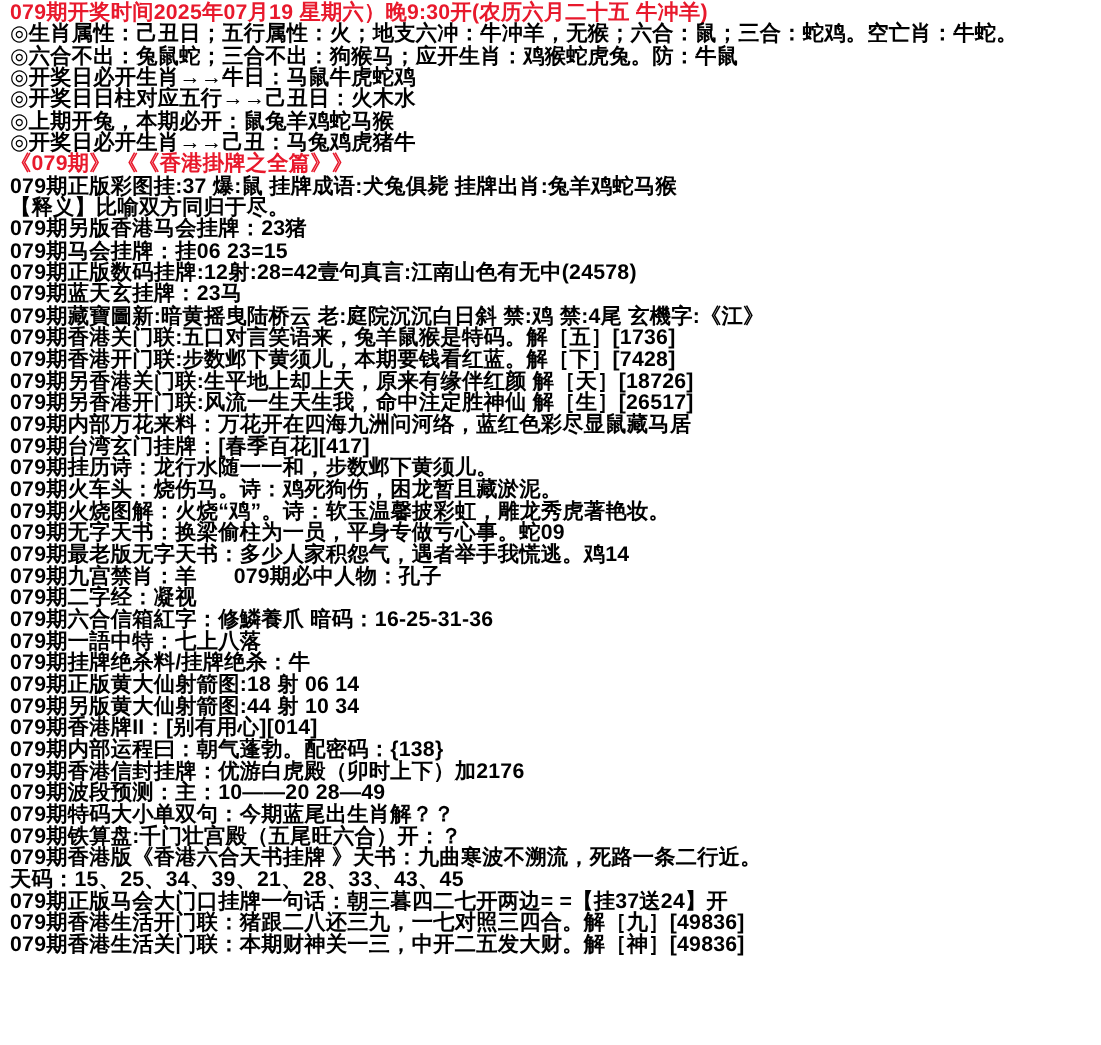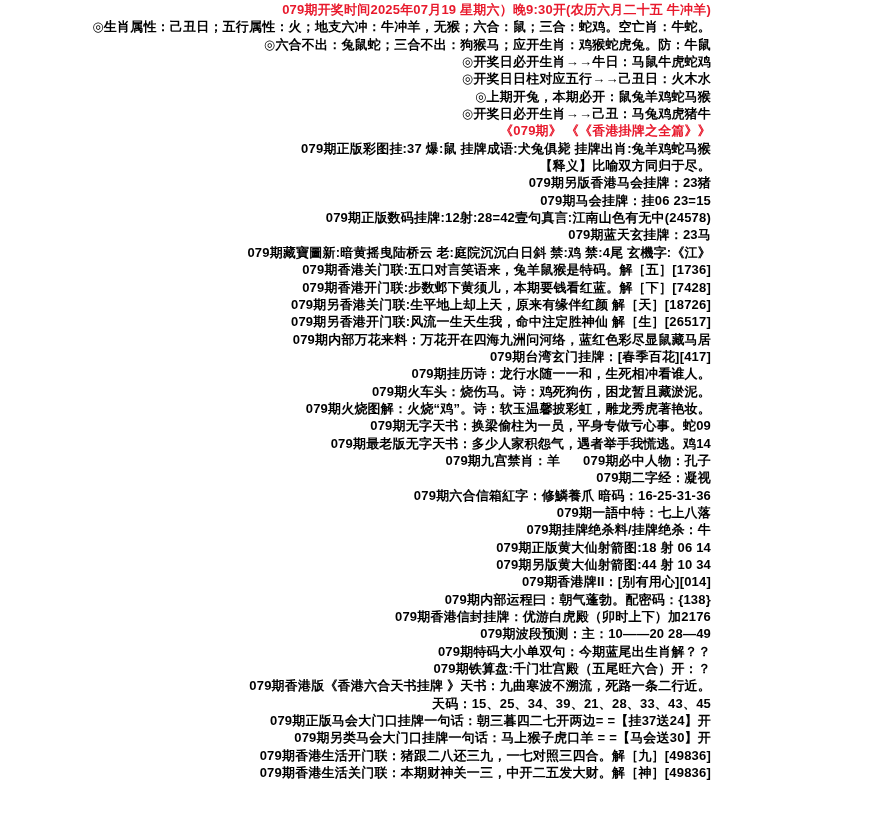--- a/index.html
+++ b/index.html
@@ -12,23 +12,22 @@
     height: 836px;
     overflow: hidden;
   }
   .page {
     box-sizing: border-box;
     width: 711px;
     height: 836px;
     padding: 1px 0 0 8px;
     font-family: "Liberation Sans", "DejaVu Sans", sans-serif;
     font-weight: bold;
-    font-size: 13px;
+    font-size: 17px;
     color: #000000;
-    text-align: right;
   }
   .line {
     height: 17.35px;
     line-height: 17.35px;
     white-space: pre;
     letter-spacing: 0.2px;
   }
   .line.red {
     color: #e8192c;
   }
@@ -52,38 +51,37 @@
       <div class="line">079期马会挂牌：挂06 23=15</div>
       <div class="line">079期正版数码挂牌:12射:28=42壹句真言:江南山色有无中(24578)</div>
       <div class="line">079期蓝天玄挂牌：23马</div>
       <div class="line">079期藏寶圖新:暗黄摇曳陆桥云 老:庭院沉沉白日斜 禁:鸡 禁:4尾 玄機字:《江》</div>
       <div class="line">079期香港关门联:五口对言笑语来，兔羊鼠猴是特码。解［五］[1736]</div>
       <div class="line">079期香港开门联:步数邺下黄须儿，本期要钱看红蓝。解［下］[7428]</div>
       <div class="line">079期另香港关门联:生平地上却上天，原来有缘伴红颜 解［天］[18726]</div>
       <div class="line">079期另香港开门联:风流一生天生我，命中注定胜神仙 解［生］[26517]</div>
       <div class="line">079期内部万花来料：万花开在四海九洲问河络，蓝红色彩尽显鼠藏马居</div>
       <div class="line">079期台湾玄门挂牌：[春季百花][417]</div>
-      <div class="line">079期挂历诗：龙行水随一一和，生死相冲看谁人。</div>
+      <div class="line">079期挂历诗：龙行水随一一和，步数邺下黄须儿。</div>
       <div class="line">079期火车头：烧伤马。诗：鸡死狗伤，困龙暂且藏淤泥。</div>
       <div class="line">079期火烧图解：火烧“鸡”。诗：软玉温馨披彩虹，雕龙秀虎著艳妆。</div>
       <div class="line">079期无字天书：换梁偷柱为一员，平身专做亏心事。蛇09</div>
       <div class="line">079期最老版无字天书：多少人家积怨气，遇者举手我慌逃。鸡14</div>
       <div class="line">079期九宫禁肖：羊      079期必中人物：孔子</div>
       <div class="line">079期二字经：凝视</div>
       <div class="line">079期六合信箱紅字：修鱗養爪 暗码：16-25-31-36</div>
       <div class="line">079期一語中特：七上八落</div>
       <div class="line">079期挂牌绝杀料/挂牌绝杀：牛</div>
       <div class="line">079期正版黄大仙射箭图:18 射 06 14</div>
       <div class="line">079期另版黄大仙射箭图:44 射 10 34</div>
       <div class="line">079期香港牌II：[别有用心][014]</div>
       <div class="line">079期内部运程曰：朝气蓬勃。配密码：{138}</div>
       <div class="line">079期香港信封挂牌：优游白虎殿（卯时上下）加2176</div>
       <div class="line">079期波段预测：主：10——20 28—49</div>
       <div class="line">079期特码大小单双句：今期蓝尾出生肖解？？</div>
       <div class="line">079期铁算盘:千门壮宫殿（五尾旺六合）开：？</div>
       <div class="line">079期香港版《香港六合天书挂牌 》天书：九曲寒波不溯流，死路一条二行近。</div>
       <div class="line">天码：15、25、34、39、21、28、33、43、45</div>
       <div class="line">079期正版马会大门口挂牌一句话：朝三暮四二七开两边= =【挂37送24】开</div>
-      <div class="line">079期另类马会大门口挂牌一句话：马上猴子虎口羊 = =【马会送30】开</div>
       <div class="line">079期香港生活开门联：猪跟二八还三九，一七对照三四合。解［九］[49836]</div>
       <div class="line">079期香港生活关门联：本期财神关一三，中开二五发大财。解［神］[49836]</div>
     </div>
 </div>
 
 </body></html>

